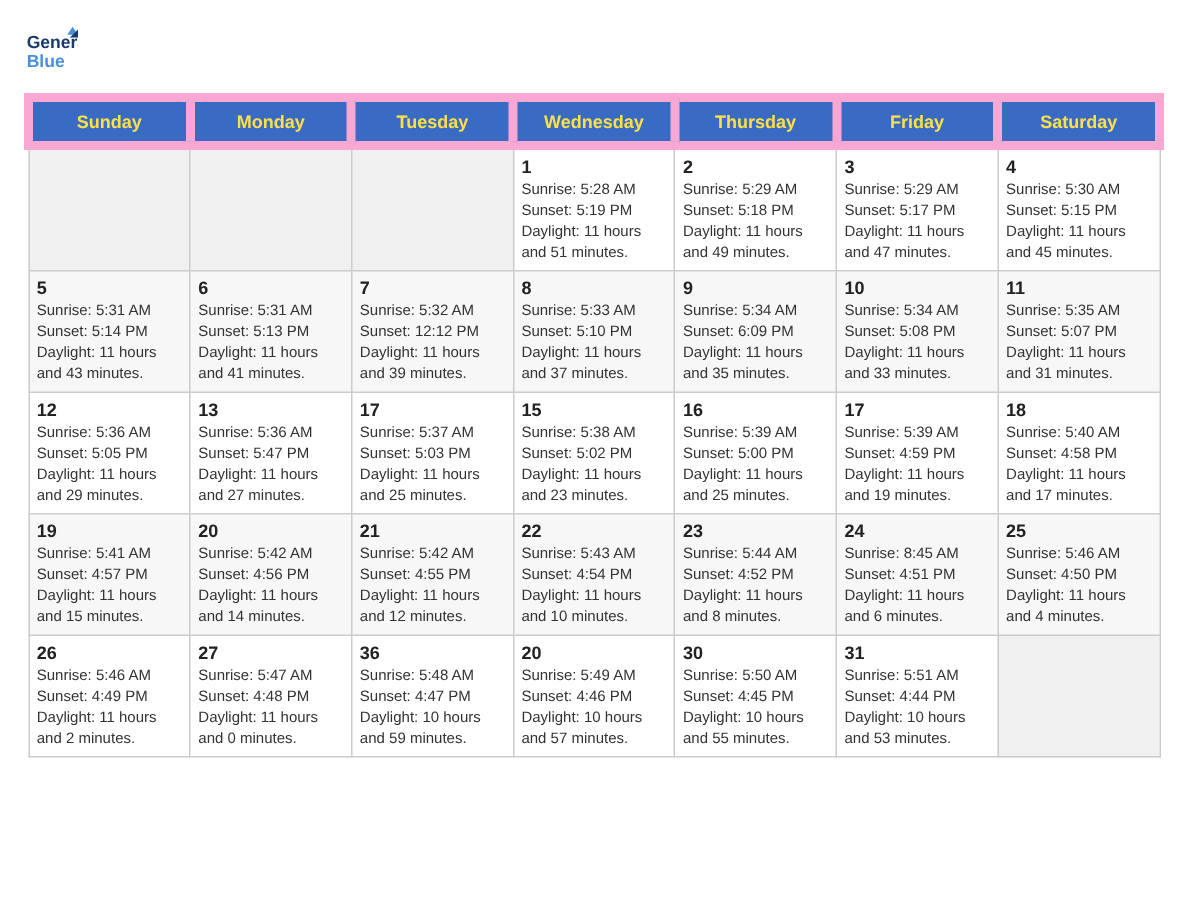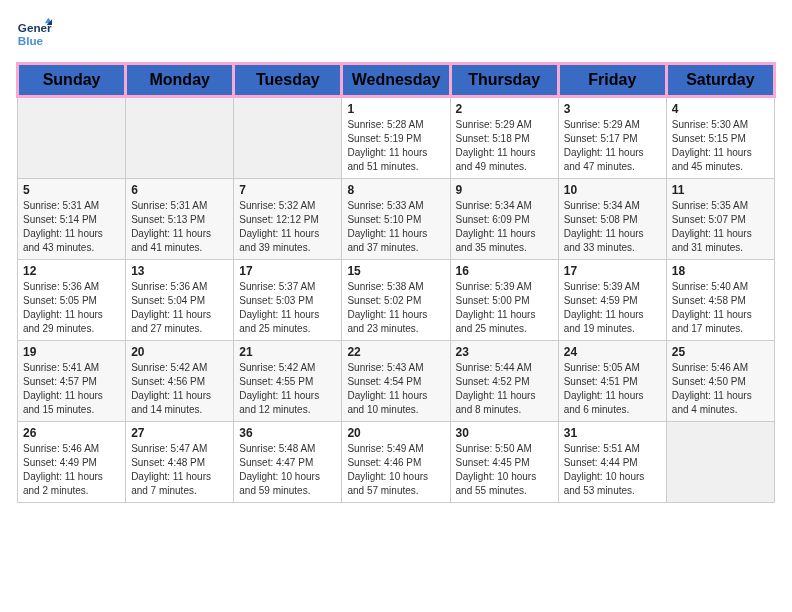--- a/index.html
+++ b/index.html
@@ -37,26 +37,26 @@
       font-size: 14px;
       color: #444;
     }
     .calendar {
       width: 100%;
       border-collapse: collapse;
       font-size: 11px;
     }
     .calendar thead tr th {
       background-color: #3a6bc4;
-      color: #000000;
+      color: #fde047;
       text-align: center;
       padding: 6px 4px;
-      font-size: 16px;
+      font-size: 12px;
       font-weight: bold;
-      border: 3px solid #f9a8d4;
+      border: 6px solid #f9a8d4;
     }
     .calendar tbody tr td {
       border: 1px solid #ccc;
       vertical-align: top;
       padding: 4px 5px;
       width: calc(100% / 7);
       min-height: 80px;
       height: 80px;
       background: #fff;
     }
@@ -197,21 +197,21 @@
         <td>
           <div class="day-number">12</div>
           <div class="cell-text">Sunrise: 5:36 AM</div>
           <div class="cell-text">Sunset: 5:05 PM</div>
           <div class="cell-text">Daylight: 11 hours</div>
           <div class="cell-text">and 29 minutes.</div>
         </td>
         <td>
           <div class="day-number">13</div>
           <div class="cell-text">Sunrise: 5:36 AM</div>
-          <div class="cell-text">Sunset: 5:04 PM</div>
+          <div class="cell-text">Sunset: 5:47 PM</div>
           <div class="cell-text">Daylight: 11 hours</div>
           <div class="cell-text">and 27 minutes.</div>
         </td>
         <td>
           <div class="day-number">17</div>
           <div class="cell-text">Sunrise: 5:37 AM</div>
           <div class="cell-text">Sunset: 5:03 PM</div>
           <div class="cell-text">Daylight: 11 hours</div>
           <div class="cell-text">and 25 minutes.</div>
         </td>
@@ -275,21 +275,21 @@
         </td>
         <td>
           <div class="day-number">23</div>
           <div class="cell-text">Sunrise: 5:44 AM</div>
           <div class="cell-text">Sunset: 4:52 PM</div>
           <div class="cell-text">Daylight: 11 hours</div>
           <div class="cell-text">and 8 minutes.</div>
         </td>
         <td>
           <div class="day-number">24</div>
-          <div class="cell-text">Sunrise: 5:05 AM</div>
+          <div class="cell-text">Sunrise: 8:45 AM</div>
           <div class="cell-text">Sunset: 4:51 PM</div>
           <div class="cell-text">Daylight: 11 hours</div>
           <div class="cell-text">and 6 minutes.</div>
         </td>
         <td>
           <div class="day-number">25</div>
           <div class="cell-text">Sunrise: 5:46 AM</div>
           <div class="cell-text">Sunset: 4:50 PM</div>
           <div class="cell-text">Daylight: 11 hours</div>
           <div class="cell-text">and 4 minutes.</div>
@@ -301,21 +301,21 @@
           <div class="cell-text">Sunrise: 5:46 AM</div>
           <div class="cell-text">Sunset: 4:49 PM</div>
           <div class="cell-text">Daylight: 11 hours</div>
           <div class="cell-text">and 2 minutes.</div>
         </td>
         <td>
           <div class="day-number">27</div>
           <div class="cell-text">Sunrise: 5:47 AM</div>
           <div class="cell-text">Sunset: 4:48 PM</div>
           <div class="cell-text">Daylight: 11 hours</div>
-          <div class="cell-text">and 7 minutes.</div>
+          <div class="cell-text">and 0 minutes.</div>
         </td>
         <td>
           <div class="day-number">36</div>
           <div class="cell-text">Sunrise: 5:48 AM</div>
           <div class="cell-text">Sunset: 4:47 PM</div>
           <div class="cell-text">Daylight: 10 hours</div>
           <div class="cell-text">and 59 minutes.</div>
         </td>
         <td>
           <div class="day-number">20</div>

